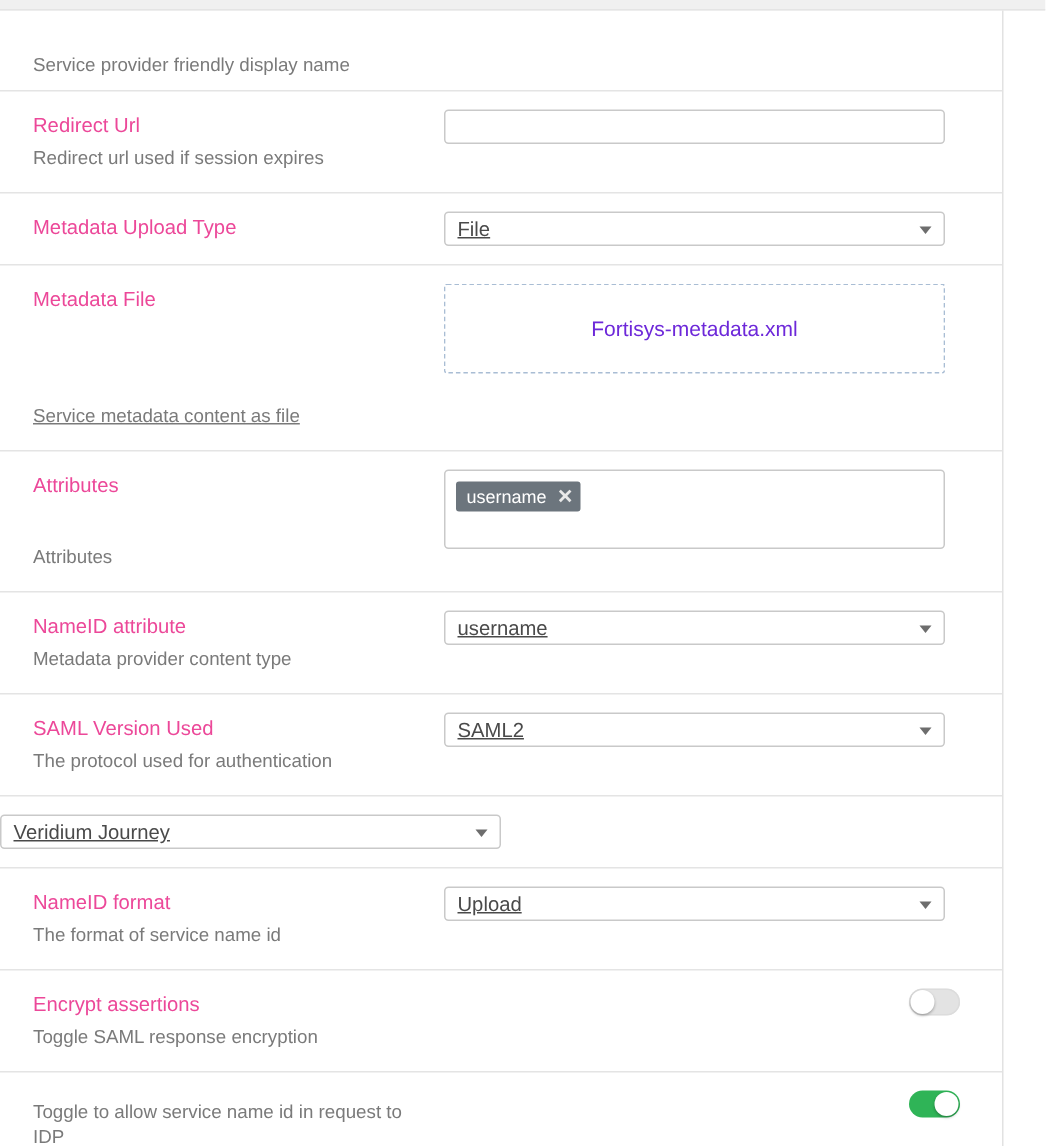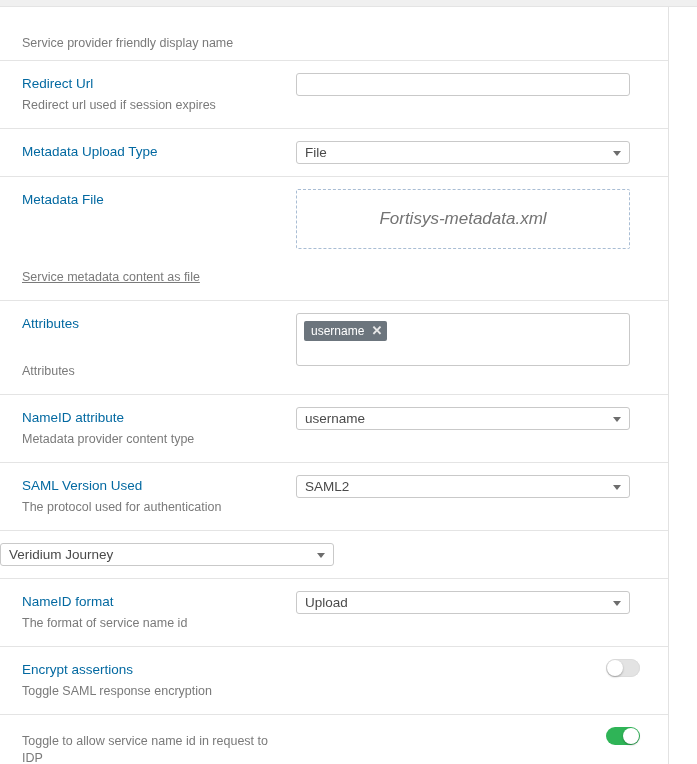--- a/index.html
+++ b/index.html
@@ -51,21 +51,21 @@
     display: flex;
     flex-direction: column;
     align-items: flex-start;
   }
   .ctrl-col.right {
     align-items: flex-end;
     padding-right: 28px;
   }
   .lbl {
     font-size: 13.5px;
-    color: #0369a1;
+    color: #ec4899;
     line-height: 18px;
   }
   .hint {
     font-size: 12.5px;
     color: #7a7a7a;
     line-height: 17px;
     margin-top: 4px;
   }
   .hint.below {
     margin-top: 16px;
@@ -91,20 +91,21 @@
     position: relative;
     width: 334px;
     height: 23px;
     border: 1px solid #c9c9c9;
     border-radius: 3px;
     background: #fff;
     box-sizing: border-box;
     display: flex;
     align-items: center;
     cursor: pointer;
+    text-decoration: underline;
   }
   .select .value {
     font-size: 13.5px;
     color: #4a4a4a;
     padding-left: 8px;
     line-height: 21px;
   }
   .caret {
     position: absolute;
     right: 8px;
@@ -124,23 +125,22 @@
     border: 1px dashed #a9bdd4;
     border-radius: 2px;
     background: #fff;
     display: flex;
     align-items: center;
     justify-content: center;
     box-sizing: border-box;
     cursor: pointer;
   }
   .filebox .fname {
-    font-size: 17px;
-    color: #737373;
-    font-style: italic;
+    font-size: 14px;
+    color: #6d28d9;
   }
 
   
   .attrbox {
     width: 334px;
     height: 53px;
     border: 1px solid #c9c9c9;
     border-radius: 3px;
     background: #fff;
     box-sizing: border-box;

